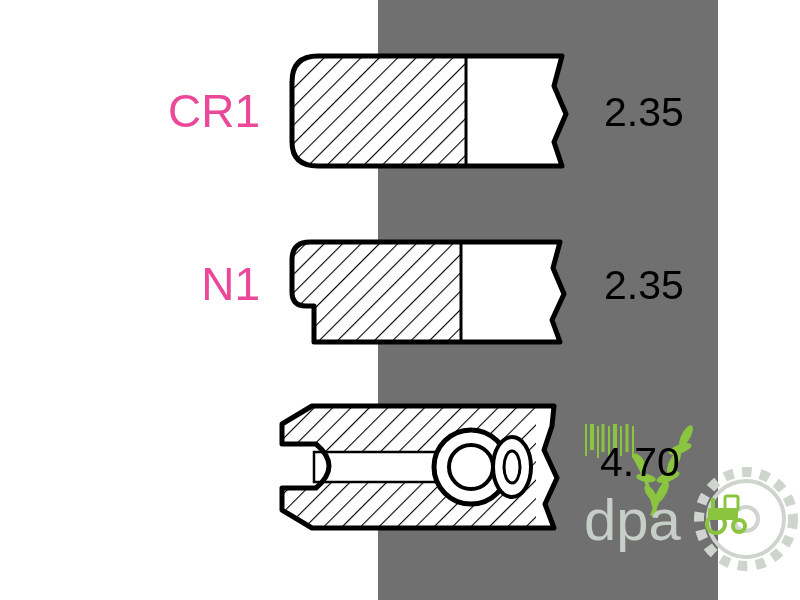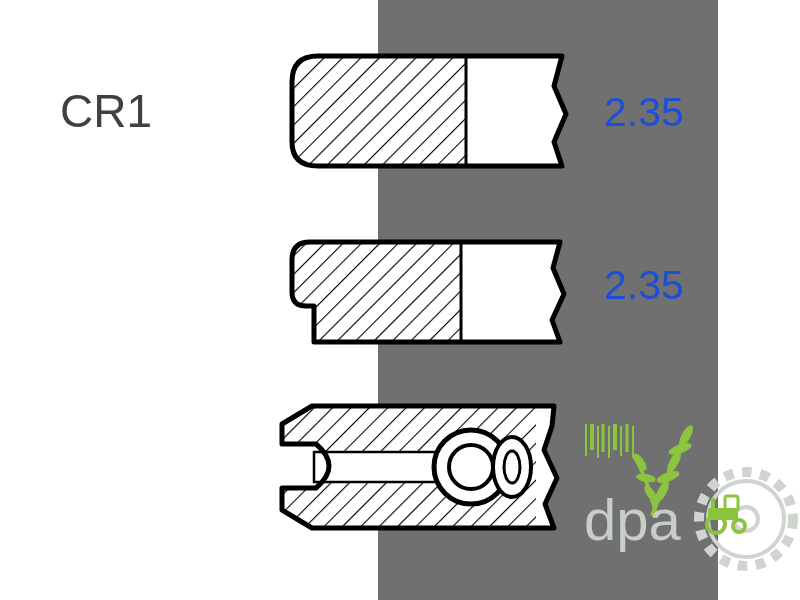--- a/index.html
+++ b/index.html
@@ -7,28 +7,28 @@
     position:relative;width:800px;height:600px;overflow:hidden;
     background:#ffffff;font-family:"Liberation Sans",sans-serif;
   }
   .band{position:absolute;left:378px;top:0;width:340px;height:600px;background:#707070;z-index:0;}
   .watermark-svg{position:absolute;left:0;top:0;width:800px;height:600px;z-index:1;pointer-events:none;}
   .ring-svg{position:absolute;z-index:2;}
   .svg1{left:276px;top:50px;width:300px;height:122px;}
   .svg2{left:276px;top:236px;width:298px;height:112px;}
   .svg3{left:266px;top:400px;width:315px;height:136px;}
   .ring-label{
-    position:absolute;z-index:3;color:#404040;font-size:46px;line-height:1.1;
-    text-align:left;letter-spacing:0px;
+    position:absolute;z-index:3;color:#ec4899;font-size:46px;line-height:1.1;
+    text-align:right;letter-spacing:0px;
   }
   .label1{left:60px;top:86px;width:200px;}
   .label2{left:60px;top:259px;width:200px;}
   .label3{left:38px;top:436px;width:240px;}
   .ring-value{
-    position:absolute;z-index:4;color:#1d4ed8;font-size:41px;line-height:1.1;
+    position:absolute;z-index:4;color:#000000;font-size:41px;line-height:1.1;
   }
   .value1{left:604px;top:90px;}
   .value2{left:604px;top:263px;}
   .value3{left:600px;top:440px;}
 </style>
 </head>
 <body>
 
 <div class="stage">
 
@@ -92,20 +92,21 @@
     </defs>
     <path d="M 286 6 L 42 6 Q 16 6 16 32 L 16 92 Q 16 116 42 116 L 286 116 L 278 92 L 290 64 L 278 36 Z" fill="#ffffff"></path>
     <g clip-path="url(#clipA)">
       <rect x="0" y="0" width="190" height="122" fill="url(#hA)"></rect>
     </g>
     <line x1="190" y1="6" x2="190" y2="116" stroke="#000" stroke-width="3"></line>
     <path d="M 286 6 L 42 6 Q 16 6 16 32 L 16 92 Q 16 116 42 116 L 286 116 L 278 92 L 290 64 L 278 36 Z" fill="none" stroke="#000" stroke-width="5" stroke-linejoin="round"></path>
   </svg>
   <div class="ring-value value1">2.35</div>
 
+  <div class="ring-label label2">N1</div>
   <svg class="ring-svg svg2" viewBox="0 0 298 112">
     <defs>
       <pattern id="hB" width="13" height="13" patternUnits="userSpaceOnUse" patternTransform="rotate(45)">
         <line x1="0" y1="0" x2="0" y2="13" stroke="#000" stroke-width="2.2"></line>
       </pattern>
       <clipPath id="clipB">
         <path d="M 284 6 L 34 6 Q 16 6 16 24 L 16 56 Q 16 70 30 70 L 38 70 L 38 106 L 284 106 L 276 84 L 288 58 L 277 32 Z"></path>
       </clipPath>
     </defs>
     <path d="M 284 6 L 34 6 Q 16 6 16 24 L 16 56 Q 16 70 30 70 L 38 70 L 38 106 L 284 106 L 276 84 L 288 58 L 277 32 Z" fill="#ffffff"></path>
@@ -134,14 +135,15 @@
     <rect x="48" y="52" width="127" height="30" fill="#ffffff" stroke="#000" stroke-width="2.5"></rect>
 
     <g>
       <circle cx="205" cy="67" r="37" fill="#ffffff" stroke="#000" stroke-width="5"></circle>
       <circle cx="205" cy="67" r="22" fill="#ffffff" stroke="#000" stroke-width="4"></circle>
       <ellipse cx="246" cy="67" rx="19" ry="30" fill="#ffffff" stroke="#000" stroke-width="4"></ellipse>
       <ellipse cx="246" cy="67" rx="8" ry="16" fill="none" stroke="#000" stroke-width="3"></ellipse>
     </g>
     <path d="M 288 6 L 46 6 L 16 24 L 16 44 L 50 44 Q 76 66 50 88 L 16 88 L 16 110 L 46 128 L 288 128 L 279 104 L 291 78 L 278 50 L 286 26 Z" fill="none" stroke="#000" stroke-width="5" stroke-linejoin="round"></path>
   </svg>
+  <div class="ring-value value3">4.70</div>
 
 </div>
 
 </body></html>

